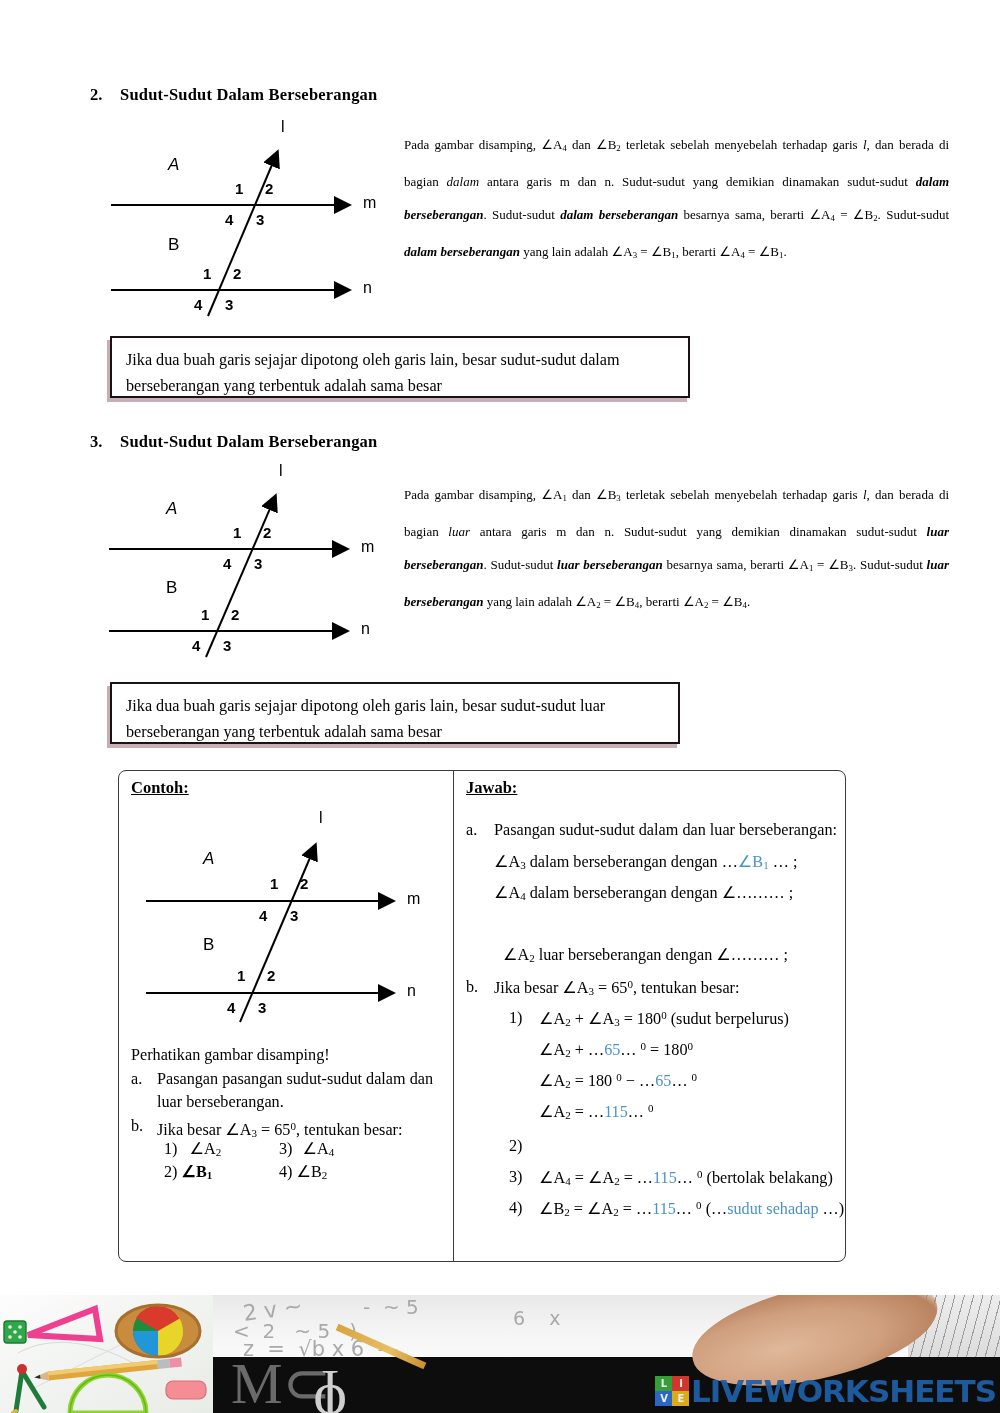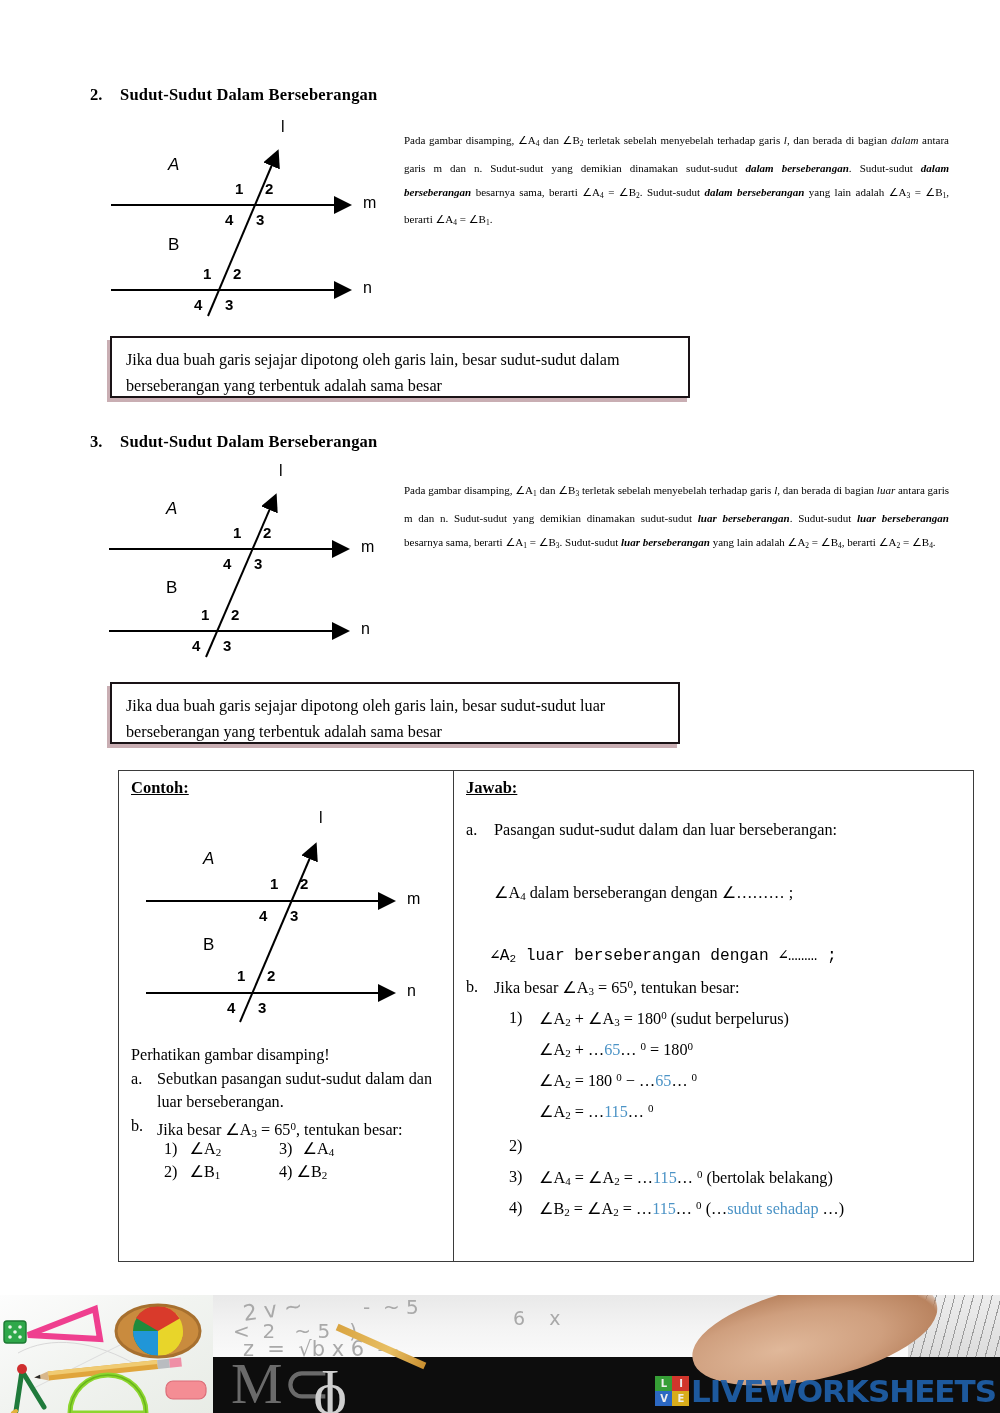--- a/index.html
+++ b/index.html
@@ -17,22 +17,22 @@
     position:absolute;
     font-family:"Liberation Serif", serif;
     font-weight:bold;
     font-size:16.5px;
     letter-spacing:.2px;
   }
   .sec-num { position:absolute; font-weight:bold; font-size:16.5px; }
 
   .para {
     position:absolute;
-    font-size:11px;
-    line-height:24px;
+    font-size:13px;
+    line-height:33px;
     text-align:justify;
     text-justify:inter-word;
   }
   .para i { font-style:italic; }
   .para .bi { font-weight:bold; font-style:italic; }
   sub { font-size:.68em; vertical-align:-.22em; }
   sup { font-size:.68em; vertical-align:.45em; }
 
   
   .callout {
@@ -193,21 +193,21 @@
   <div style="position:absolute; left:98px; top:141px; font-size:15px; font-weight:bold; font-family:'Liberation Sans',sans-serif;">1</div>
   <div style="position:absolute; left:128px; top:141px; font-size:15px; font-weight:bold; font-family:'Liberation Sans',sans-serif;">2</div>
   <div style="position:absolute; left:89px; top:172px; font-size:15px; font-weight:bold; font-family:'Liberation Sans',sans-serif;">4</div>
   <div style="position:absolute; left:120px; top:172px; font-size:15px; font-weight:bold; font-family:'Liberation Sans',sans-serif;">3</div>
 </div>
 
 <div class="para" style="left:404px; top:478px; width:545px;">Pada gambar disamping, ∠A<sub>1</sub> dan ∠B<sub>3</sub> terletak sebelah menyebelah terhadap garis <i>l</i>, dan berada di bagian <i>luar</i> antara garis m dan n. Sudut-sudut yang demikian dinamakan sudut-sudut <span class="bi">luar berseberangan</span>. Sudut-sudut <span class="bi">luar berseberangan</span> besarnya sama, berarti ∠A<sub>1</sub> = ∠B<sub>3</sub>. Sudut-sudut <span class="bi">luar berseberangan</span> yang lain adalah ∠A<sub>2</sub> = ∠B<sub>4</sub>, berarti ∠A<sub>2</sub> = ∠B<sub>4</sub>.</div>
 
 <div class="callout" style="left:110px; top:682px; width:570px; height:62px;">Jika dua buah garis sejajar dipotong oleh garis lain, besar sudut-sudut luar berseberangan yang terbentuk adalah sama besar</div>
 
-<div class="tbl" style="left:118px; top:770px; width:856px; height:492px;">
+<div class="tbl" style="left:118px; top:770px; width:728px; height:492px;border-radius:8px;">
 
   <div class="col-l">
     <div class="cellhead" style="left:12px; top:7px;">Contoh:</div>
 
     <div class="fig" style="left:18px; top:38px; width:300px; height:215px;">
       <svg width="300" height="215" viewBox="0 0 300 215" xmlns="http://www.w3.org/2000/svg">
         <defs>
           <marker id="ah3" markerWidth="9" markerHeight="9" refX="7" refY="4.5" orient="auto">
             <path d="M0,0 L9,4.5 L0,9 z" fill="#000"></path>
           </marker>
@@ -228,54 +228,55 @@
       <div style="position:absolute; left:100px; top:158px; font-size:15px; font-weight:bold; font-family:'Liberation Sans',sans-serif;">1</div>
       <div style="position:absolute; left:130px; top:158px; font-size:15px; font-weight:bold; font-family:'Liberation Sans',sans-serif;">2</div>
       <div style="position:absolute; left:90px; top:190px; font-size:15px; font-weight:bold; font-family:'Liberation Sans',sans-serif;">4</div>
       <div style="position:absolute; left:121px; top:190px; font-size:15px; font-weight:bold; font-family:'Liberation Sans',sans-serif;">3</div>
     </div>
 
     <div class="q-text" style="left:12px; top:273px;">Perhatikan gambar disamping!</div>
 
     <div class="hang" style="left:12px; top:297px; width:312px;">
       <span class="mk">a.</span>
-      <span class="bd">Sebutkan pasangan sudut-sudut dalam dan luar berseberangan.</span>
+      <span class="bd">Pasangan pasangan sudut-sudut dalam dan luar berseberangan.</span>
     </div>
 
     <div class="hang" style="left:12px; top:344px; width:312px;">
       <span class="mk">b.</span>
       <span class="bd">Jika besar ∠A<sub>3</sub> = 65<sup>0</sup>, tentukan besar:</span>
     </div>
 
     <div class="ans-line" style="left:45px; top:368px;">
       <span>1)</span>
       <span style="margin-left:8px;">∠A<sub>2</sub></span>
     </div>
     <div class="ans-line" style="left:160px; top:368px;">
       <span>3)</span>
       <span style="margin-left:6px;">∠A<sub>4</sub></span>
     </div>
     <div class="ans-line" style="left:45px; top:391px;">
       <span>2)</span>
-      <span style="margin-left:8px;">∠B<sub>1</sub></span>
+      <span style="font-weight:bold;">∠B<sub>1</sub></span>
     </div>
     <div class="ans-line" style="left:160px; top:391px;">
       <span>4)</span>
       <span style="">∠B<sub>2</sub></span>
     </div>
   </div>
 
   <div class="col-r">
     <div class="cellhead" style="left:12px; top:7px;">Jawab:</div>
 
     <div class="ans-line" style="left:12px; top:50px;">a.</div>
     <div class="ans-line" style="left:40px; top:50px;">Pasangan sudut-sudut dalam dan luar berseberangan:</div>
 
+    <div class="ans-line" style="left:40px; top:81px;">∠A<sub>3</sub> dalam berseberangan dengan …<span class="blue">∠B<sub>1</sub></span> … ;</div>
     <div class="ans-line" style="left:40px; top:112px;">∠A<sub>4</sub> dalam berseberangan dengan ∠……… ;</div>
-    <div class="ans-line" style="left:36px; top:174px;font-family:Liberation Mono, monospace;">∠A<sub>2</sub> luar berseberangan dengan ∠……… ;</div>
+    <div class="ans-line" style="left:49px; top:174px;">∠A<sub>2</sub> luar berseberangan dengan ∠……… ;</div>
 
     <div class="ans-line" style="left:12px; top:207px;">b.</div>
     <div class="ans-line" style="left:40px; top:207px;">Jika besar ∠A<sub>3</sub> = 65<sup>0</sup>, tentukan besar:</div>
 
     <div class="ans-line" style="left:55px; top:238px;">1)</div>
     <div class="ans-line" style="left:85px; top:238px;">∠A<sub>2</sub> + ∠A<sub>3</sub>    = 180<sup>0</sup>  (sudut berpelurus)</div>
     <div class="ans-line" style="left:85px; top:269px;">∠A<sub>2</sub> + …<span class="blue">65</span>… <sup>0</sup> = 180<sup>0</sup></div>
     <div class="ans-line" style="left:85px; top:300px;">∠A<sub>2</sub> = 180 <sup>0</sup>  − …<span class="blue">65</span>… <sup>0</sup></div>
     <div class="ans-line" style="left:85px; top:331px;">∠A<sub>2</sub> = …<span class="blue">115</span>… <sup>0</sup></div>
 

